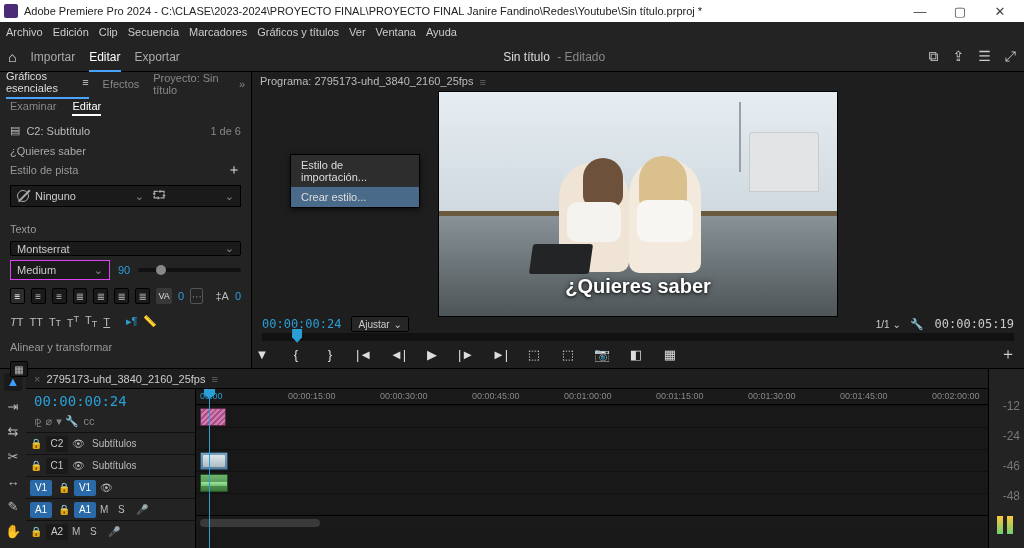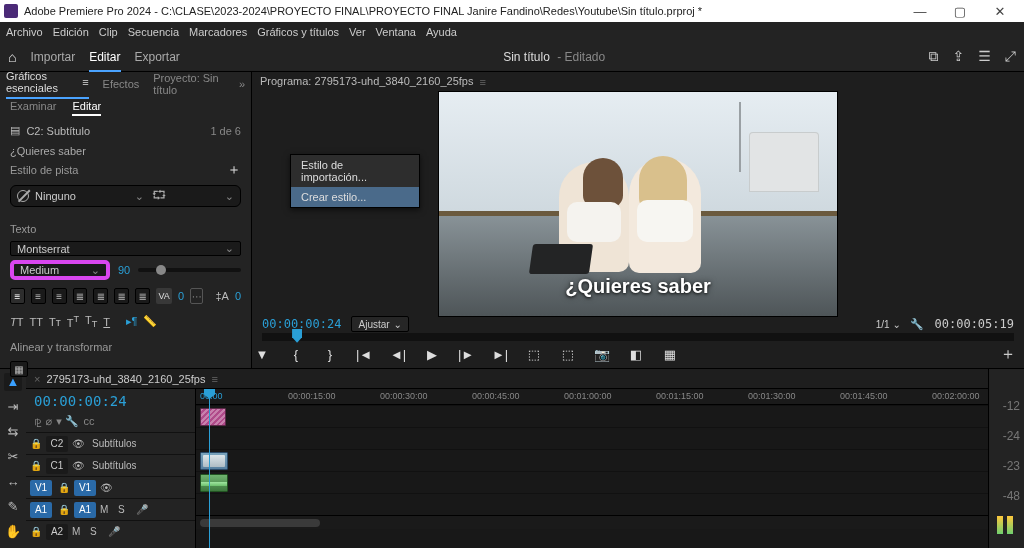--- a/index.html
+++ b/index.html
@@ -29,30 +29,30 @@
   .paneltabs .ptab.active { color:#ddd; border-bottom:2px solid #4aa3ff; padding-bottom:3px;}
   .collapser { margin-left:auto; color:#888;}
   .subtabs { display:flex; gap:16px; padding:4px 10px; font-size:11px; color:#888;}
   .subtabs .stab.active { color:#fff; border-bottom:2px solid #fff; padding-bottom:2px;}
   .cliprow { display:flex; align-items:center; padding:4px 10px; color:#bbb; font-size:11px;}
   .cliprow .count { margin-left:auto; color:#888;}
   .cliptext { padding:4px 10px; color:#aaa; font-size:11px;}
   .section-label{ padding:8px 10px 4px; color:#999; font-size:11px;}
   .trackstyle-row{ display:flex; align-items:center; padding:0 10px 6px;}
   .trackstyle-row .plusicon{ margin-left:auto; color:#ddd; font-size:14px;}
-  .style-select{ margin:0 10px 8px; height:22px; background:#1a1a1a; border:1px solid #000; border-radius:6px; display:flex; align-items:center; padding:0 6px; color:#ccc; font-size:11px; position:relative;}
+  .style-select{ margin:0 10px 8px; height:22px; background:#1a1a1a; border:1px solid #000; border-radius:0; display:flex; align-items:center; padding:0 6px; color:#ccc; font-size:11px; position:relative;}
   .style-select .nocircle{ width:12px; height:12px; border:1.5px solid #aaa; border-radius:50%; margin-right:6px; position:relative;}
   .style-select .nocircle::after{content:""; position:absolute; left:-2px; top:4px; width:16px; height:1.5px; background:#aaa; transform:rotate(-45deg);}
   .style-select .chev{ margin-left:auto; color:#888;}
   .style-select .swapicon{ margin-left:8px; color:#aaa; font-size:12px;}
   .font-select, .weight-row{ margin:2px 10px; }
   .font-select{ height:20px; background:#1a1a1a; border:1px solid #000; display:flex; align-items:center; padding:0 6px; font-size:11px; color:#ccc; border-radius:2px;}
   .font-select .chev{ margin-left:auto; color:#888;}
   .weight-row{ display:flex; align-items:center; gap:8px;}
-  .weight-sel{ width:100px; height:20px; background:#1a1a1a; border:4px solid #d946ef; display:flex; align-items:center; padding:0 6px; font-size:11px; color:#ccc; border-radius:5px;}
+  .weight-sel{ width:100px; height:20px; background:#1a1a1a; border:1px solid #d946ef; display:flex; align-items:center; padding:0 6px; font-size:11px; color:#ccc; border-radius:0;}
   .weight-sel .chev{ margin-left:auto; color:#888;}
   .fsize{ color:#2a9fd6; font-size:11px; }
   .slider{ flex:1; height:4px; background:#111; border-radius:2px; position:relative;}
   .slider .thumb{ position:absolute; left:18px; top:-3px; width:10px; height:10px; border-radius:50%; background:#888;}
   .align-row{ display:flex; gap:6px; padding:6px 10px; align-items:center;}
   .ico{ width:18px; height:16px; background:#1a1a1a; border:1px solid #000; border-radius:2px; display:flex; align-items:center; justify-content:center; font-size:10px; color:#bbb;}
   .ico.on{ background:#2d2d2d; color:#fff;}
   .vasq{ width:20px; height:16px; background:#383838; display:flex; align-items:center; justify-content:center; font-size:9px; color:#ddd; border-radius:2px;}
   .valink{ color:#2a9fd6;}
   .dotchain{width:16px;height:16px;border:1px solid #555;border-radius:2px;display:flex;align-items:center;justify-content:center;font-size:10px;color:#888;}
@@ -402,19 +402,19 @@
         <div class="tl-scroll">
             <div class="thumb"></div>
           </div>
       </div>
     </div>
   </div>
   <div class="audiometer">
     <div class="scale">
       <span style="top:30px">-12</span>
       <span style="top:60px">-24</span>
-      <span style="top:90px">-23</span>
+      <span style="top:90px">-46</span>
       <span style="top:120px">-48</span>
     </div>
     <div class="bar" style="left:8px"></div>
     <div class="bar" style="left:18px"></div>
   </div>
 </div>
 
 </body></html>

